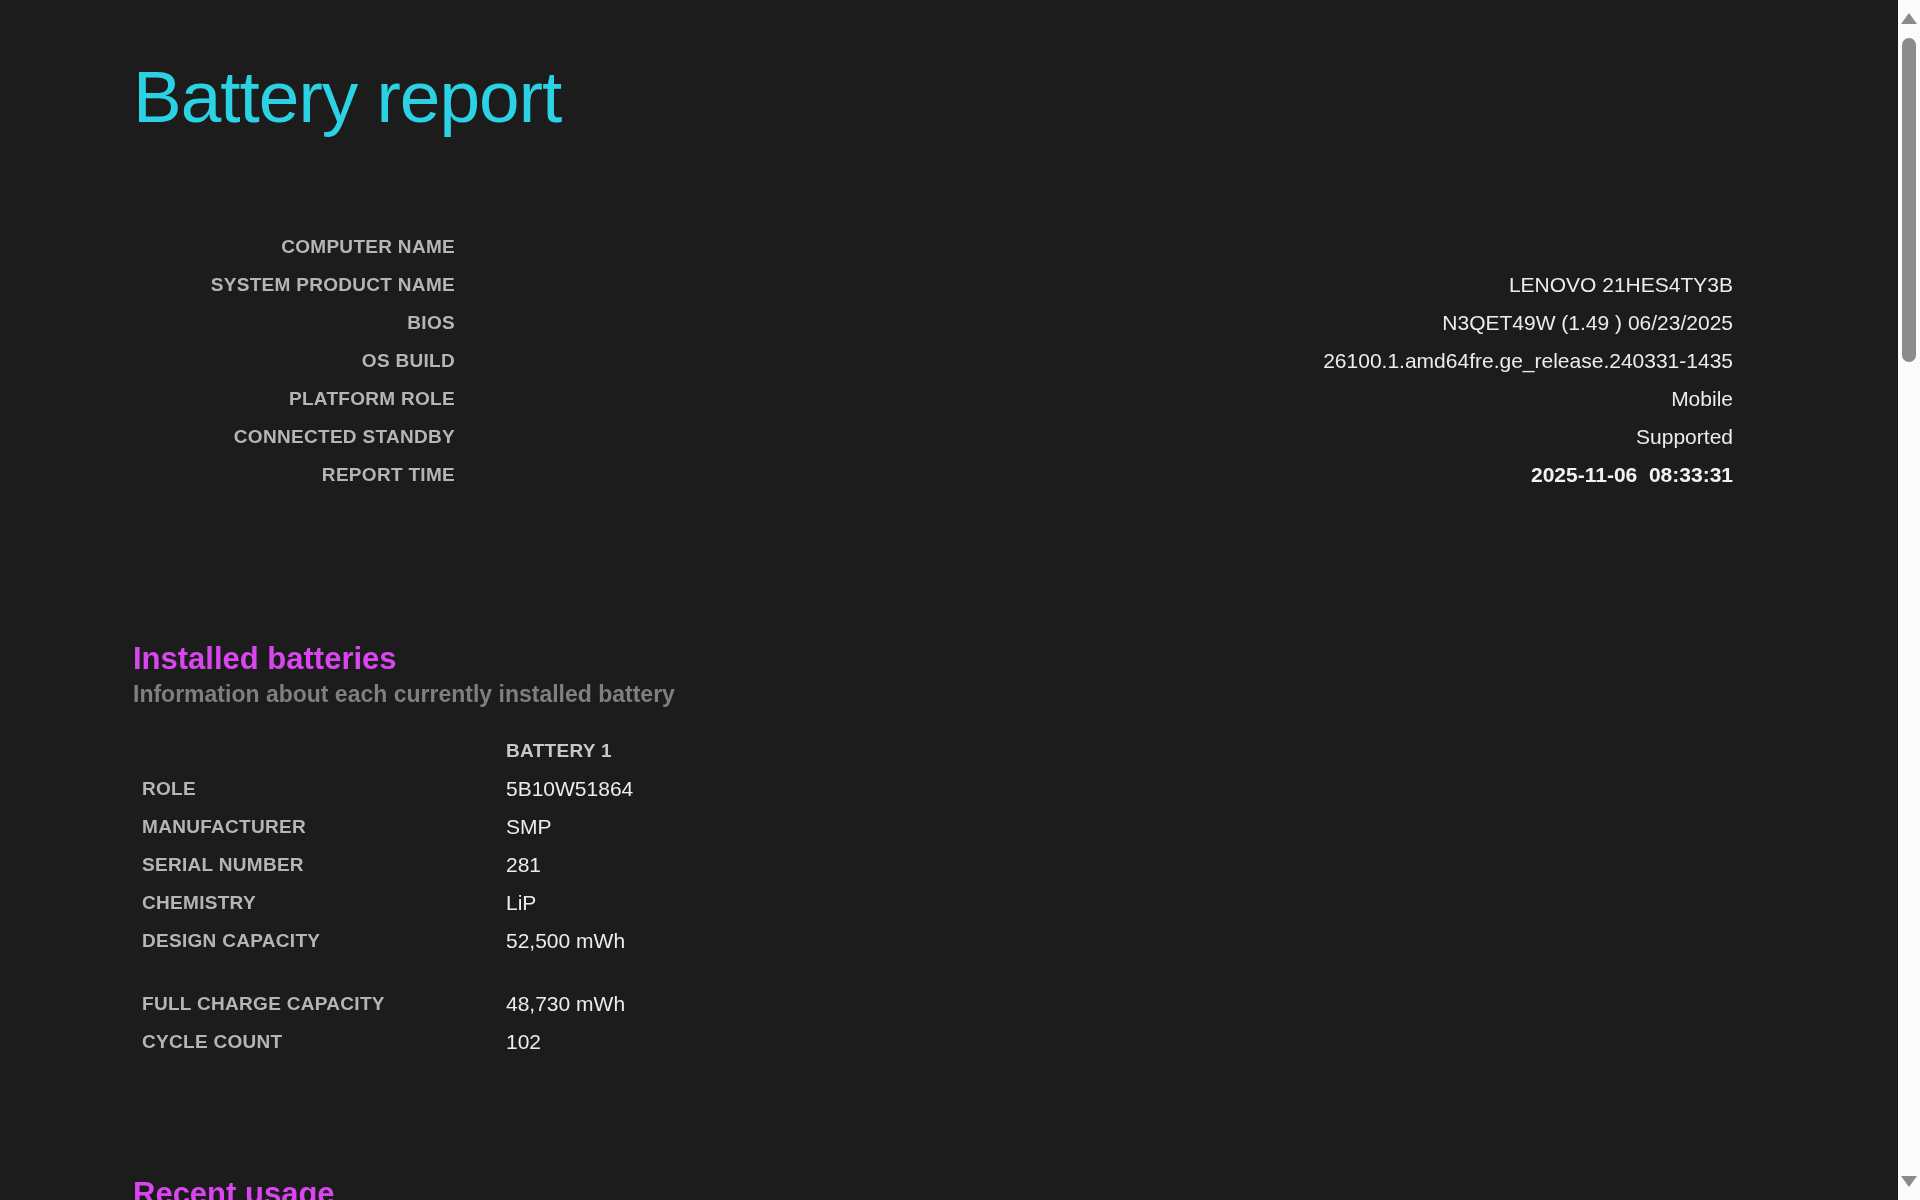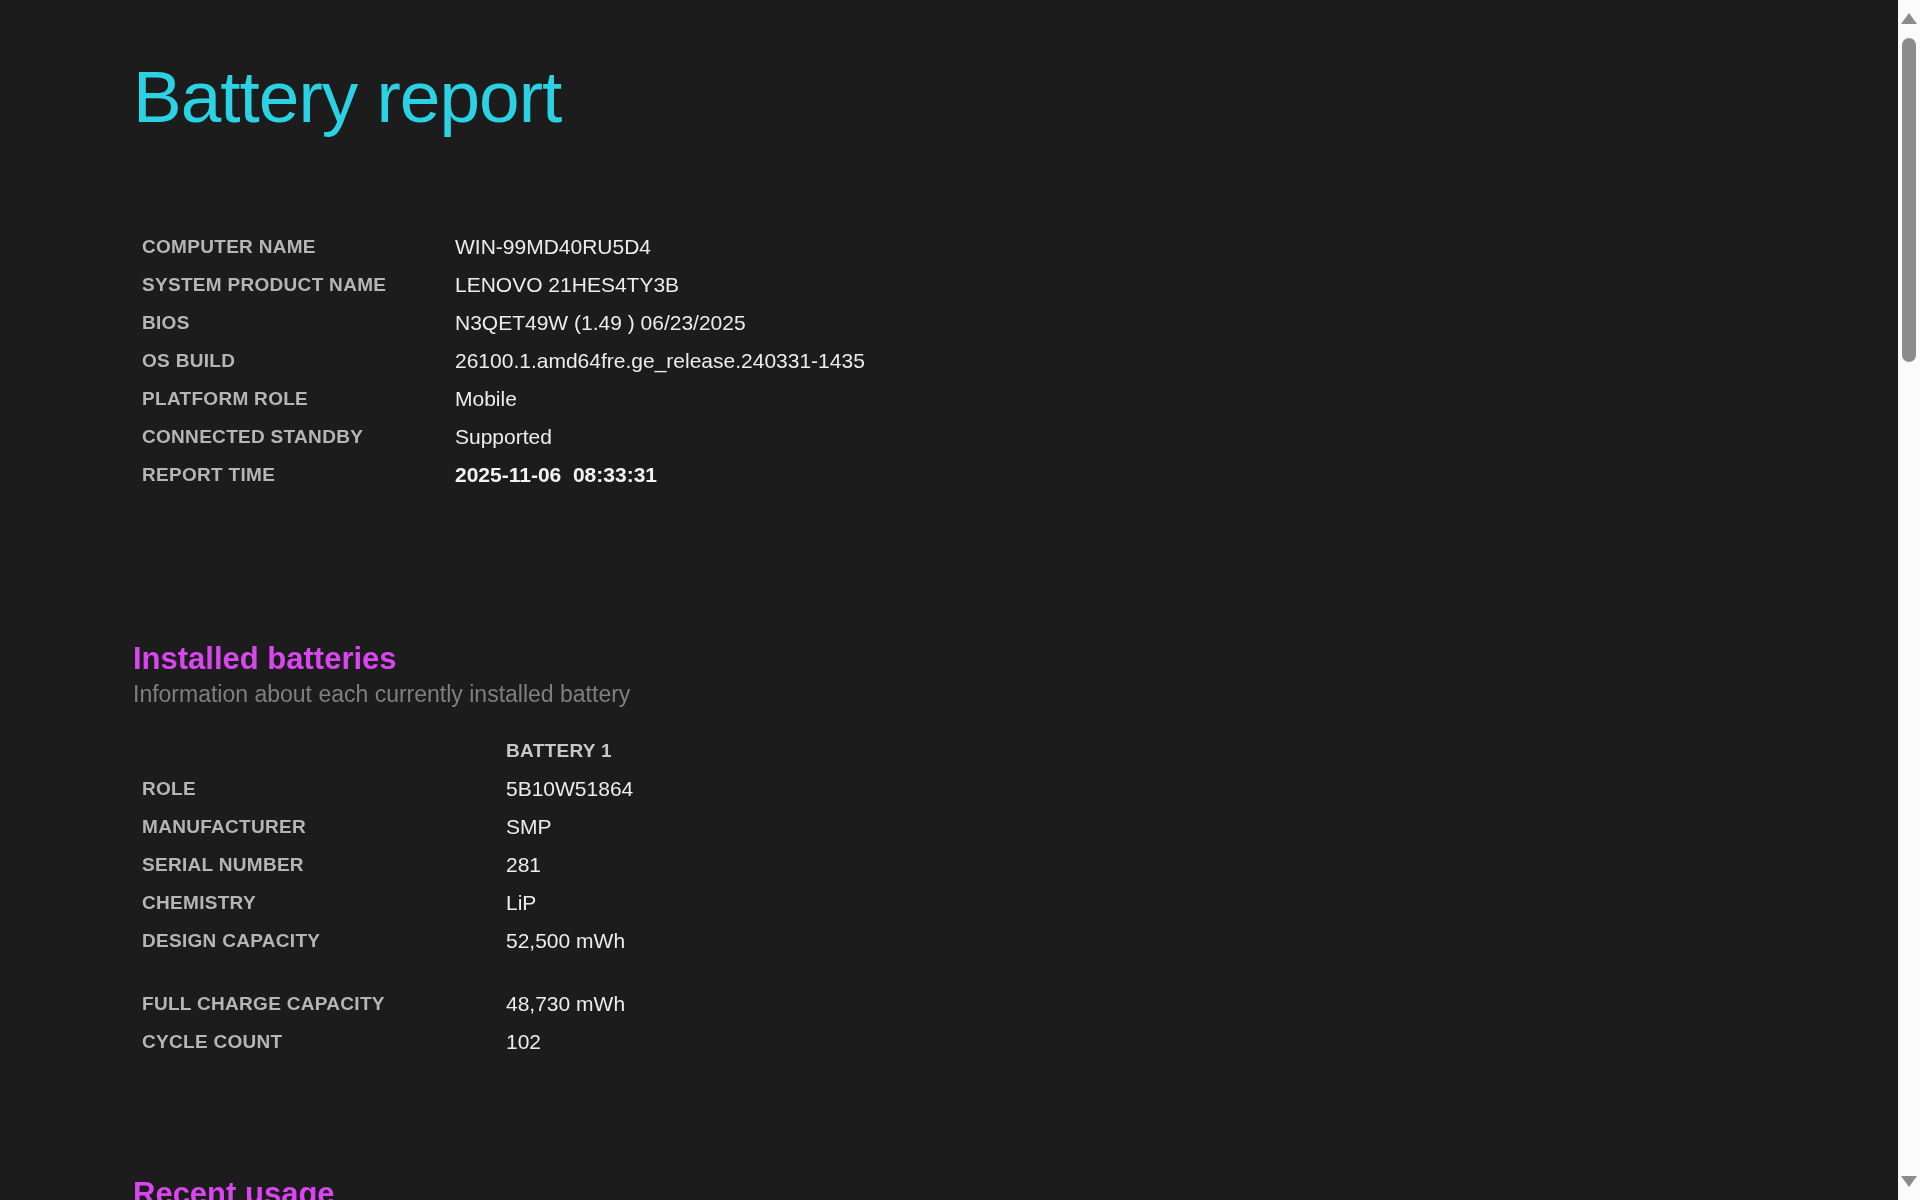--- a/index.html
+++ b/index.html
@@ -19,20 +19,21 @@
   h1.report-title {
     margin-top: 55px;
     font-size: 73px;
     line-height: 84px;
     font-weight: 300;
     letter-spacing: -1px;
     color: #2bd2e3;
   }
   .info-table {
     margin-top: 89px;
+    text-align: right;
   }
   .row {
     display: grid;
     grid-template-columns: 322px 1fr;
     height: 38px;
     align-items: center;
   }
   .battery-table .row {
     grid-template-columns: 373px 1fr;
   }
@@ -56,21 +57,21 @@
   h2.section-heading {
     font-size: 31px;
     line-height: 40px;
     font-weight: 600;
     color: #d946ef;
   }
   h2.installed-heading { margin-top: 145px; }
   .section-subtitle {
     font-size: 23px;
     line-height: 31px;
-    font-weight: 400;
+    font-weight: 700;
     color: #7f7f7f;
   }
   .battery-table {
     margin-top: 22px;
   }
   .battery-col-header {
     display: grid;
     grid-template-columns: 373px 1fr;
     height: 38px;
     align-items: center;
@@ -124,21 +125,20 @@
 </head>
 <body>
 
 <div class="content">
 
   <h1 class="report-title">Battery report</h1>
 
   <div class="info-table">
     <div class="row">
       <div class="cell label">COMPUTER NAME</div>
-      <div class="cell value">WIN-99MD40RU5D4</div>
     </div>
     <div class="row">
       <div class="cell label">SYSTEM PRODUCT NAME</div>
       <div class="cell value">LENOVO 21HES4TY3B</div>
     </div>
     <div class="row">
       <div class="cell label">BIOS</div>
       <div class="cell value">N3QET49W (1.49 ) 06/23/2025</div>
     </div>
     <div class="row">

